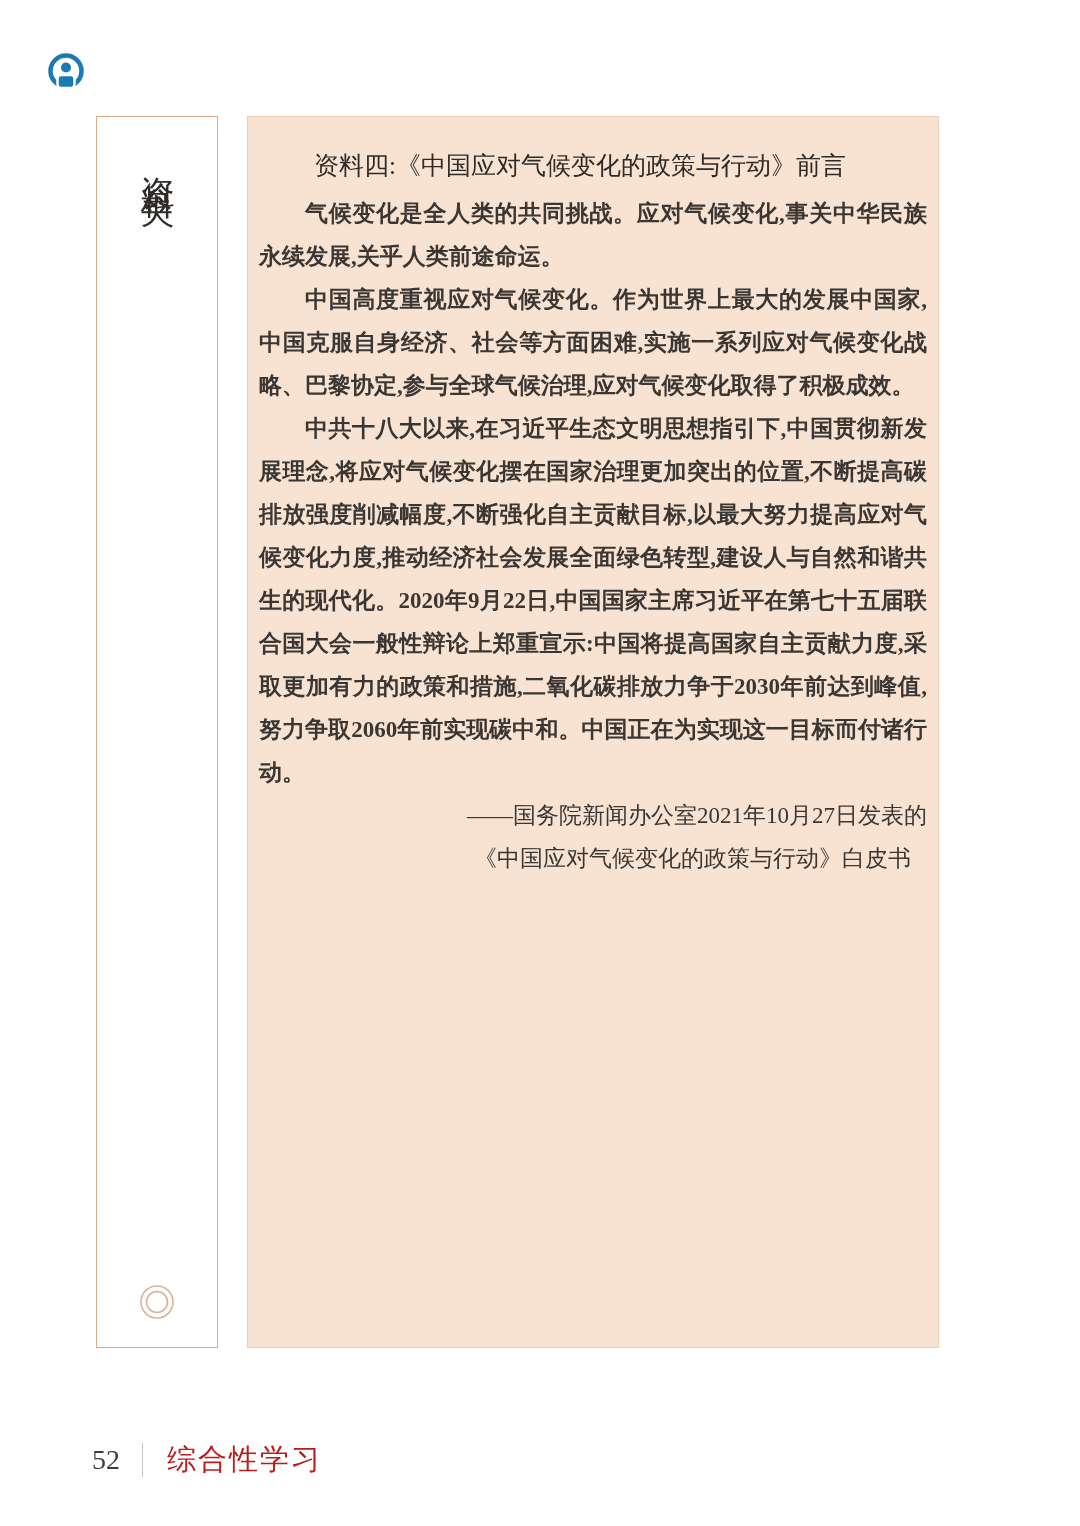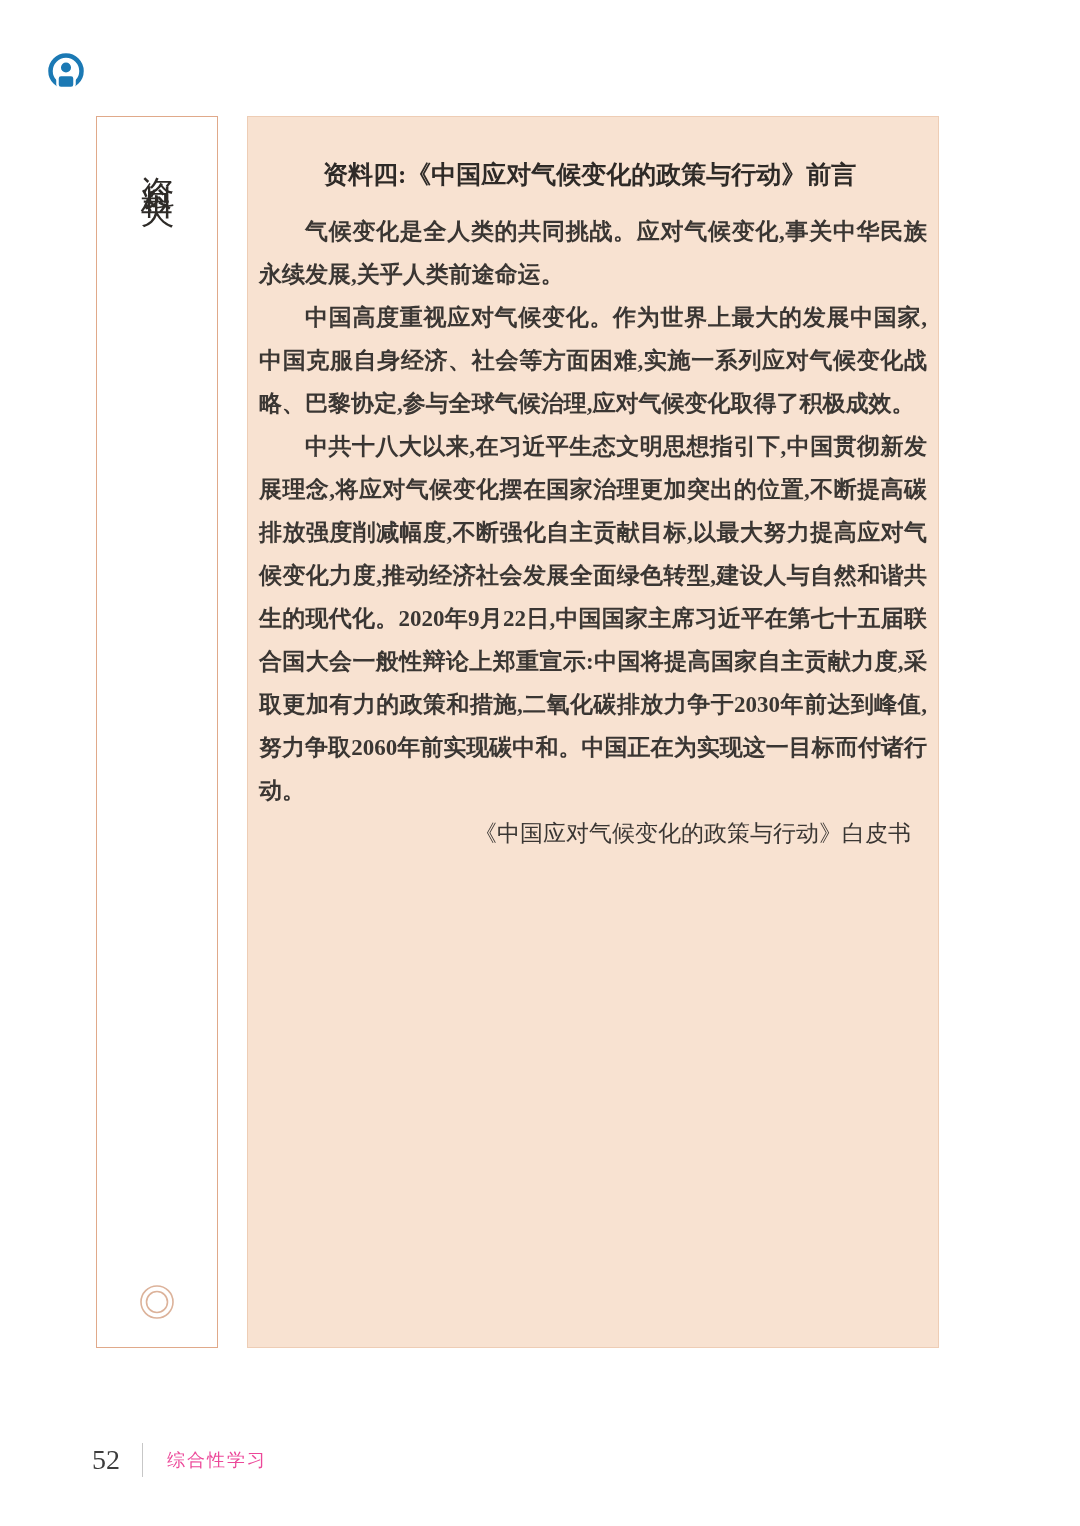--- a/index.html
+++ b/index.html
@@ -37,22 +37,22 @@
 
   
   .content-box{
     position:absolute;left:247px;top:116px;width:692px;height:1232px;
     background:#f8e2d1;
     border:1px solid #eecdb5;
     box-sizing:border-box;
     padding:22px 11px 0 11px;
   }
   .doc-title{
-    margin:14px;
-    font-size:25px;font-weight:bold;color:#2e2a27;
+    margin:5px;
+    font-size:25px;font-weight:normal;color:#2e2a27;
     line-height:43px;text-indent:2em;
   }
   .para{
     margin:0;
     font-size:23px;color:#3a3633;
     line-height:43px;text-indent:2em;
     text-align:justify;
     font-weight:bold;
   }
   .attribution{margin-top:0;}
@@ -69,21 +69,21 @@
   }
   .footer .page-num{
     font-size:28px;color:#3c3c3c;
     font-family:"Liberation Serif","DejaVu Serif",serif;
   }
   .footer .divider{
     display:inline-block;width:1px;height:34px;background:#c7c7c7;
     margin:0 24px 0 22px;
   }
   .footer .section{
-    font-size:18px;color:#ec4899;letter-spacing:2px;
+    font-size:29px;color:#b91c1c;letter-spacing:2px;
   }
 </style>
 </head>
 <body>
 
 <div class="page">
 
   <div class="top-icon">
     <svg viewBox="0 0 40 40" width="40" height="40">
       <circle cx="20" cy="19" r="15.5" fill="none" stroke="#1b79b4" stroke-width="4.5"></circle>
@@ -101,20 +101,21 @@
       </svg>
     </div>
   </div>
 
   <div class="content-box">
     <p class="doc-title">资料四:《中国应对气候变化的政策与行动》前言</p>
     <p class="para">气候变化是全人类的共同挑战。应对气候变化,事关中华民族永续发展,关乎人类前途命运。</p>
     <p class="para">中国高度重视应对气候变化。作为世界上最大的发展中国家,中国克服自身经济、社会等方面困难,实施一系列应对气候变化战略、巴黎协定,参与全球气候治理,应对气候变化取得了积极成效。</p>
     <p class="para">中共十八大以来,在习近平生态文明思想指引下,中国贯彻新发展理念,将应对气候变化摆在国家治理更加突出的位置,不断提高碳排放强度削减幅度,不断强化自主贡献目标,以最大努力提高应对气候变化力度,推动经济社会发展全面绿色转型,建设人与自然和谐共生的现代化。2020年9月22日,中国国家主席习近平在第七十五届联合国大会一般性辩论上郑重宣示:中国将提高国家自主贡献力度,采取更加有力的政策和措施,二氧化碳排放力争于2030年前达到峰值,努力争取2060年前实现碳中和。中国正在为实现这一目标而付诸行动。</p>
     <div class="attribution">
+      <div class="attr-line1">——国务院新闻办公室2021年10月27日发表的</div>
       <div class="attr-line2">《中国应对气候变化的政策与行动》白皮书</div>
     </div>
   </div>
 
   <div class="footer">
     <span class="page-num">52</span>
     <span class="divider"></span>
     <span class="section">综合性学习</span>
   </div>
 

